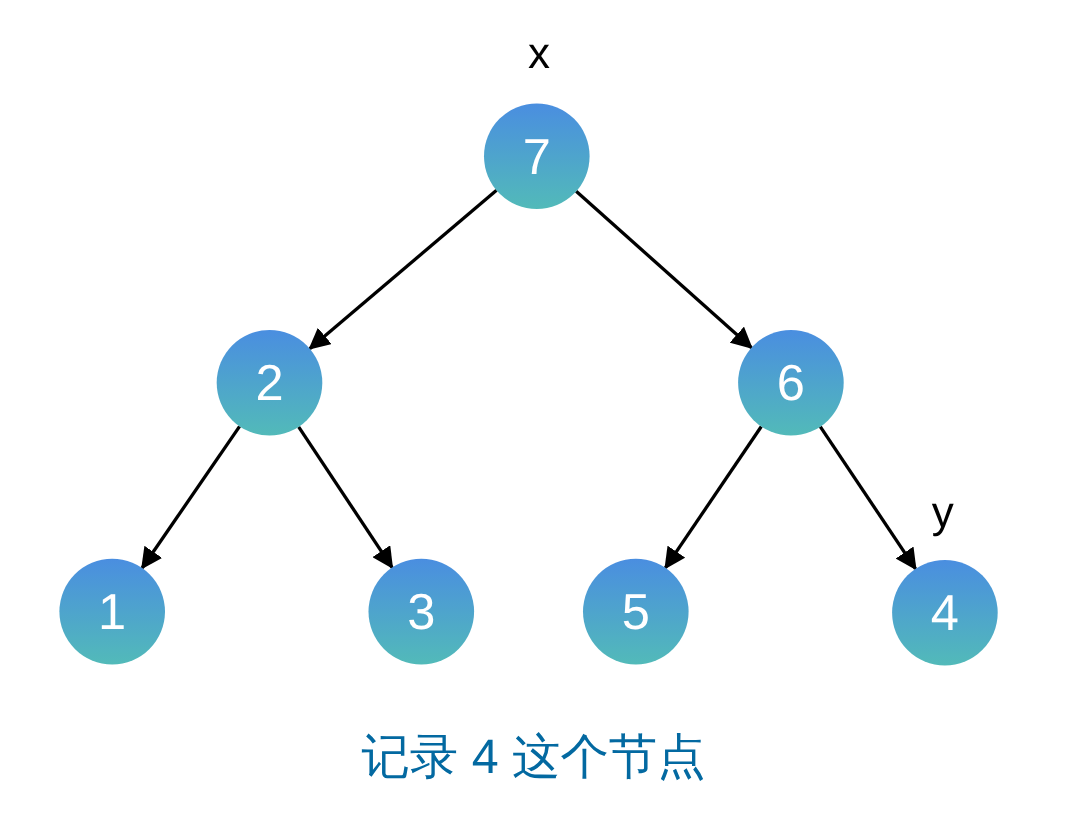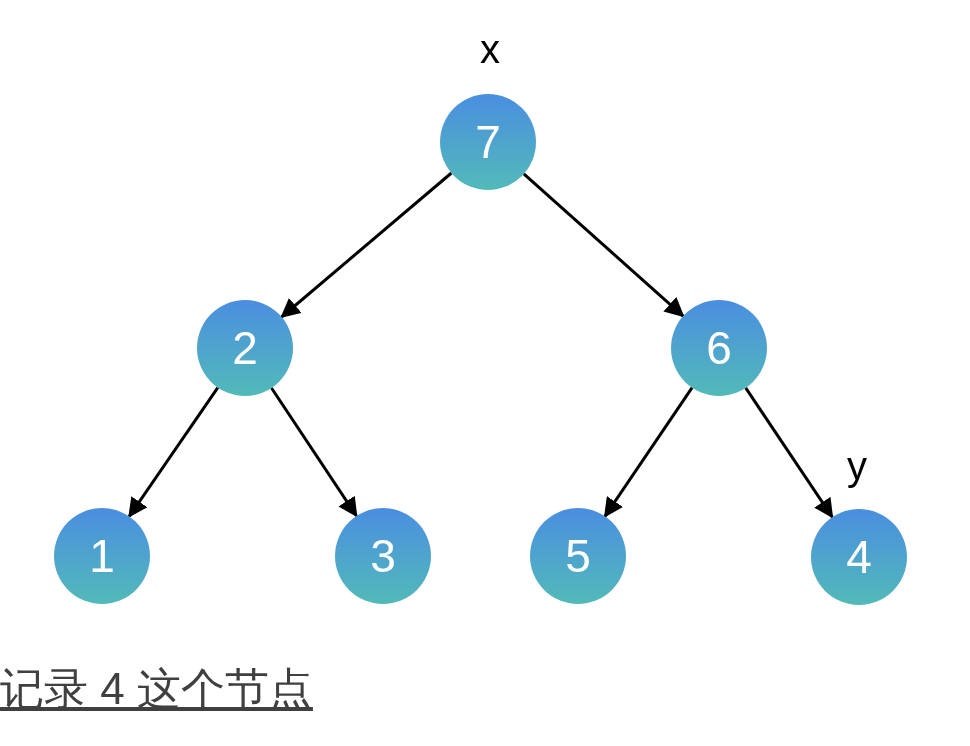--- a/index.html
+++ b/index.html
@@ -42,26 +42,25 @@
     color: #000000;
     font-size: 40px;
     line-height: 1;
     white-space: nowrap;
   }
   .caption {
     position: absolute;
     left: 0;
     right: 0;
     top: 667px;
-    text-align: left;
-    color: #404040;
+    text-align: center;
+    color: #0369a1;
     font-size: 44px;
     line-height: 1;
     white-space: nowrap;
-    text-decoration: underline;
   }
 </style>
 </head>
 <body>
 
 <div class="canvas">
   <svg class="edge-layer" id="edge-layer" width="970" height="746" viewBox="0 0 970 746" xmlns="http://www.w3.org/2000/svg">
     <defs>
       <marker id="arrowhead" viewBox="0 0 12 12" refX="11" refY="6" markerWidth="6.5" markerHeight="6.5" orient="auto">
         <path id="arrowhead-path" d="M0,0 L12,6 L0,12 Z" fill="#000000"></path>

